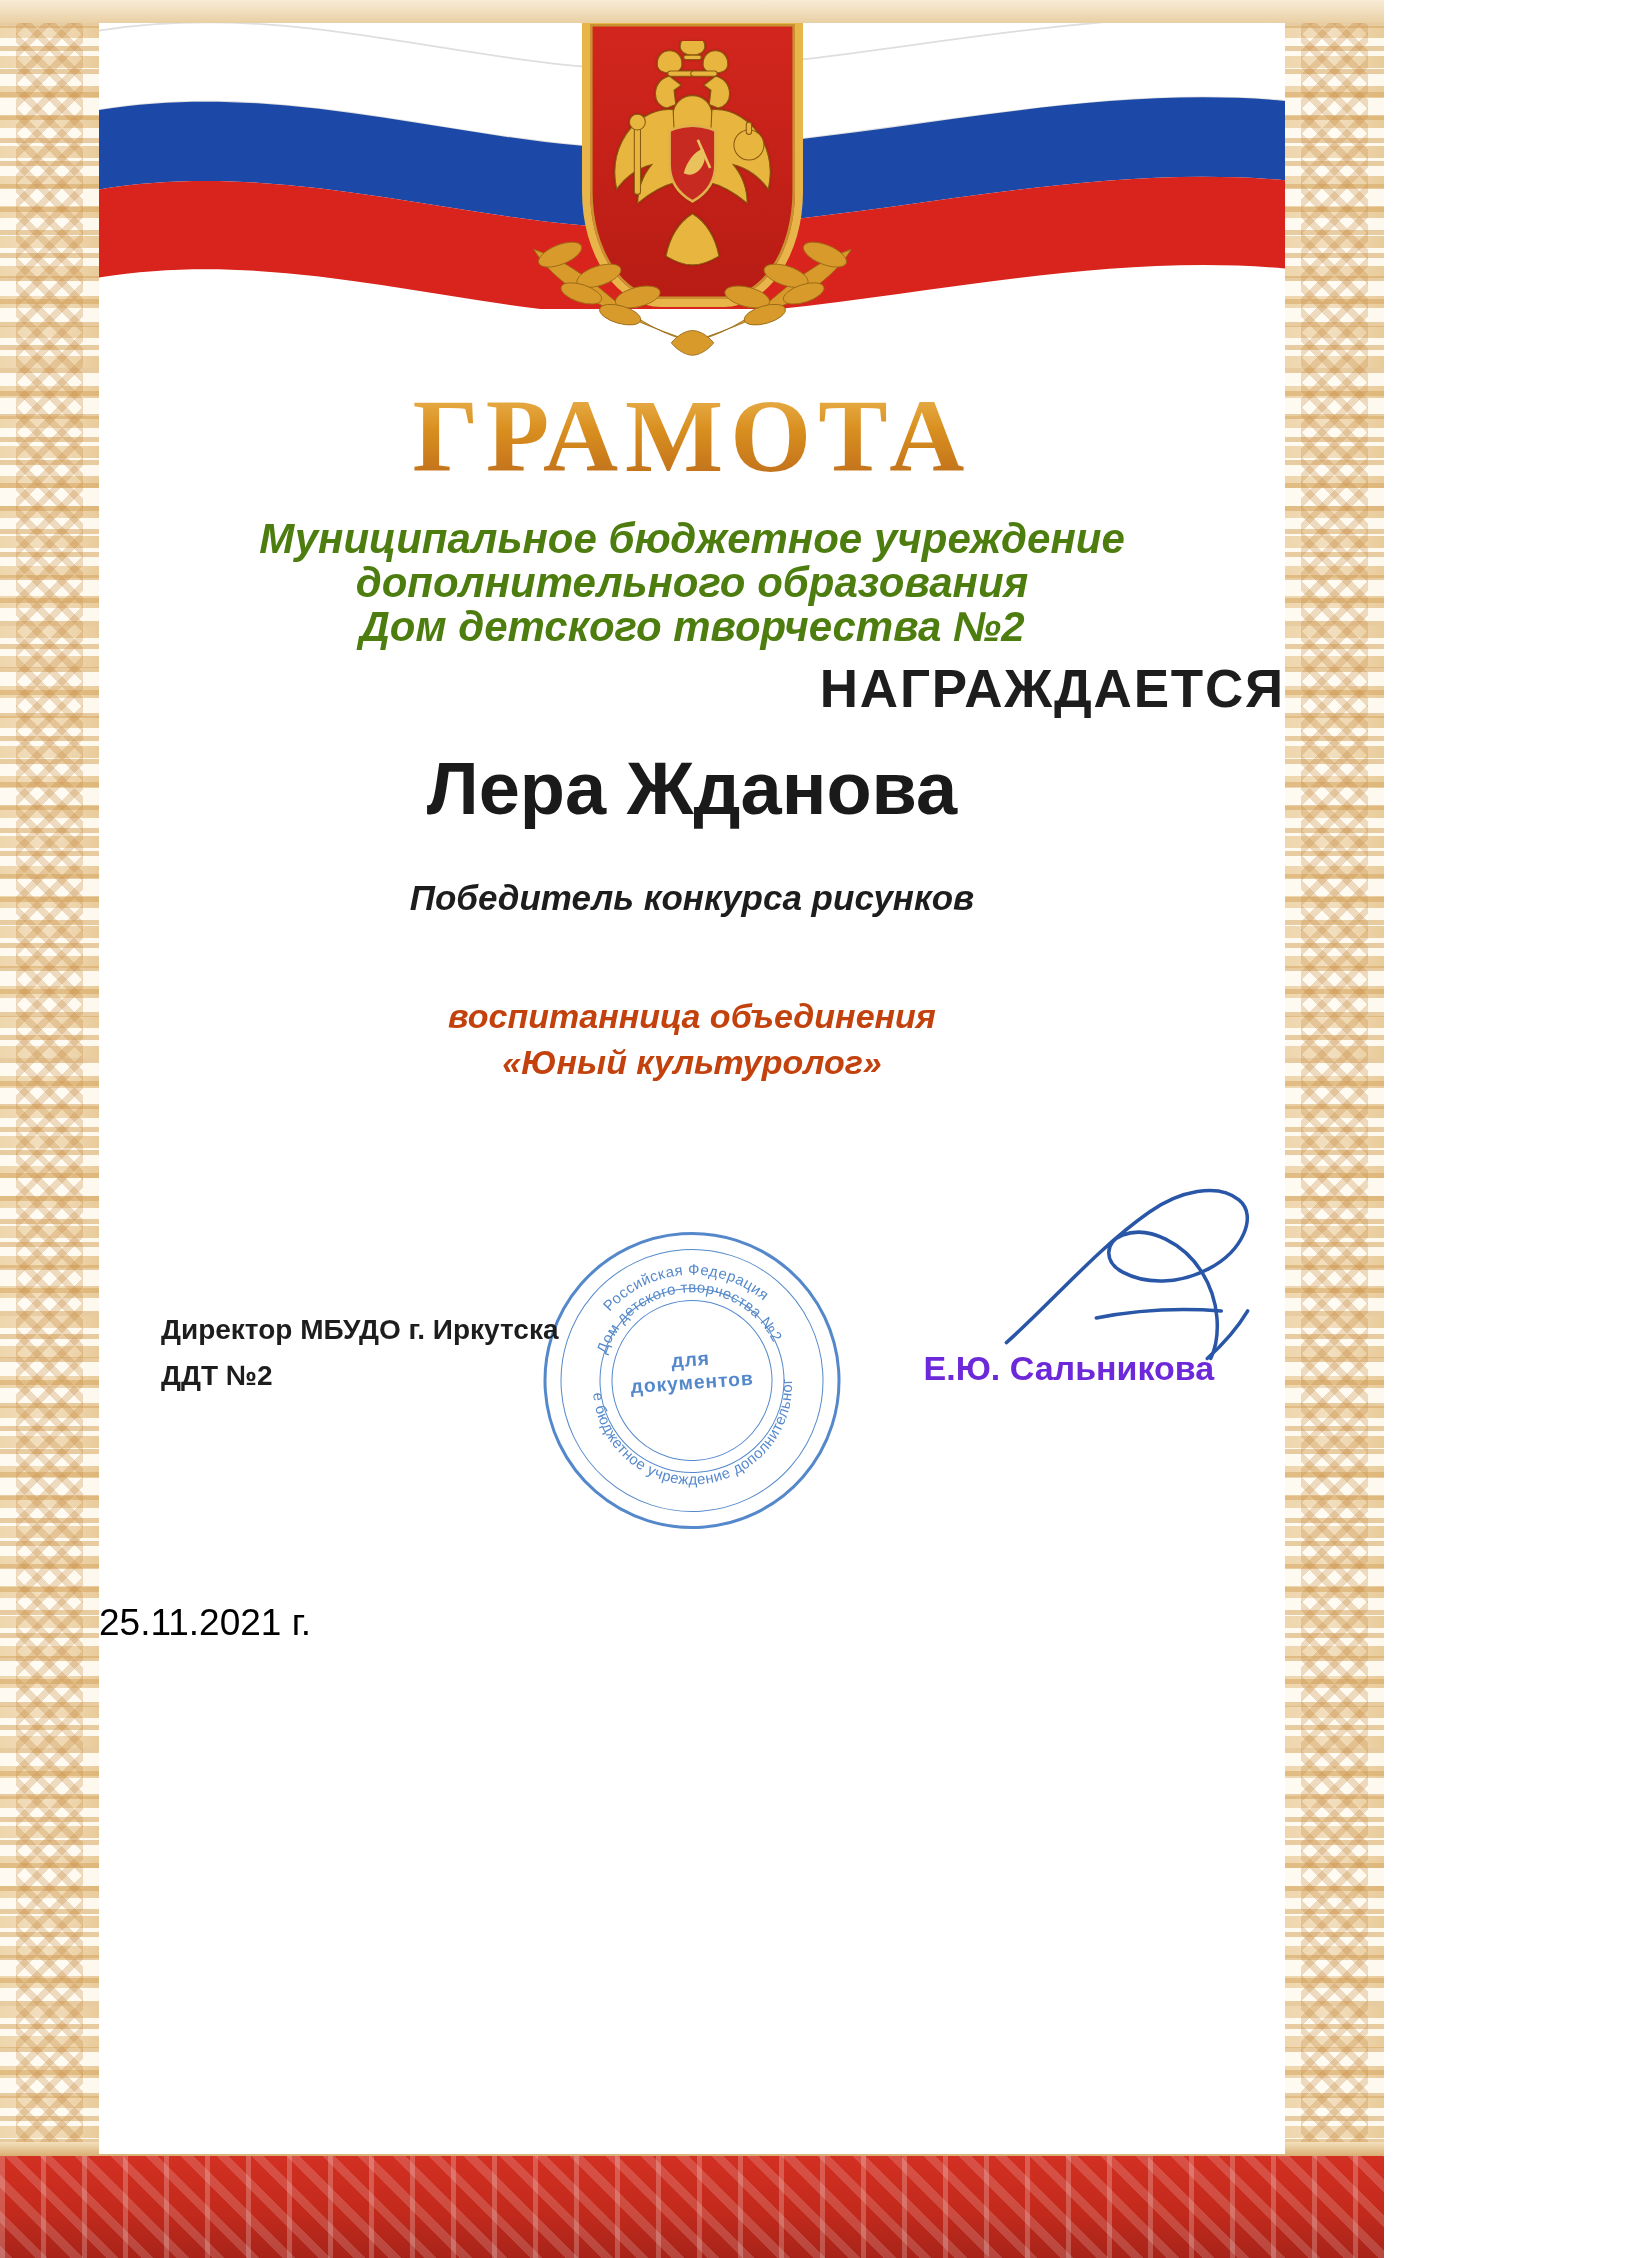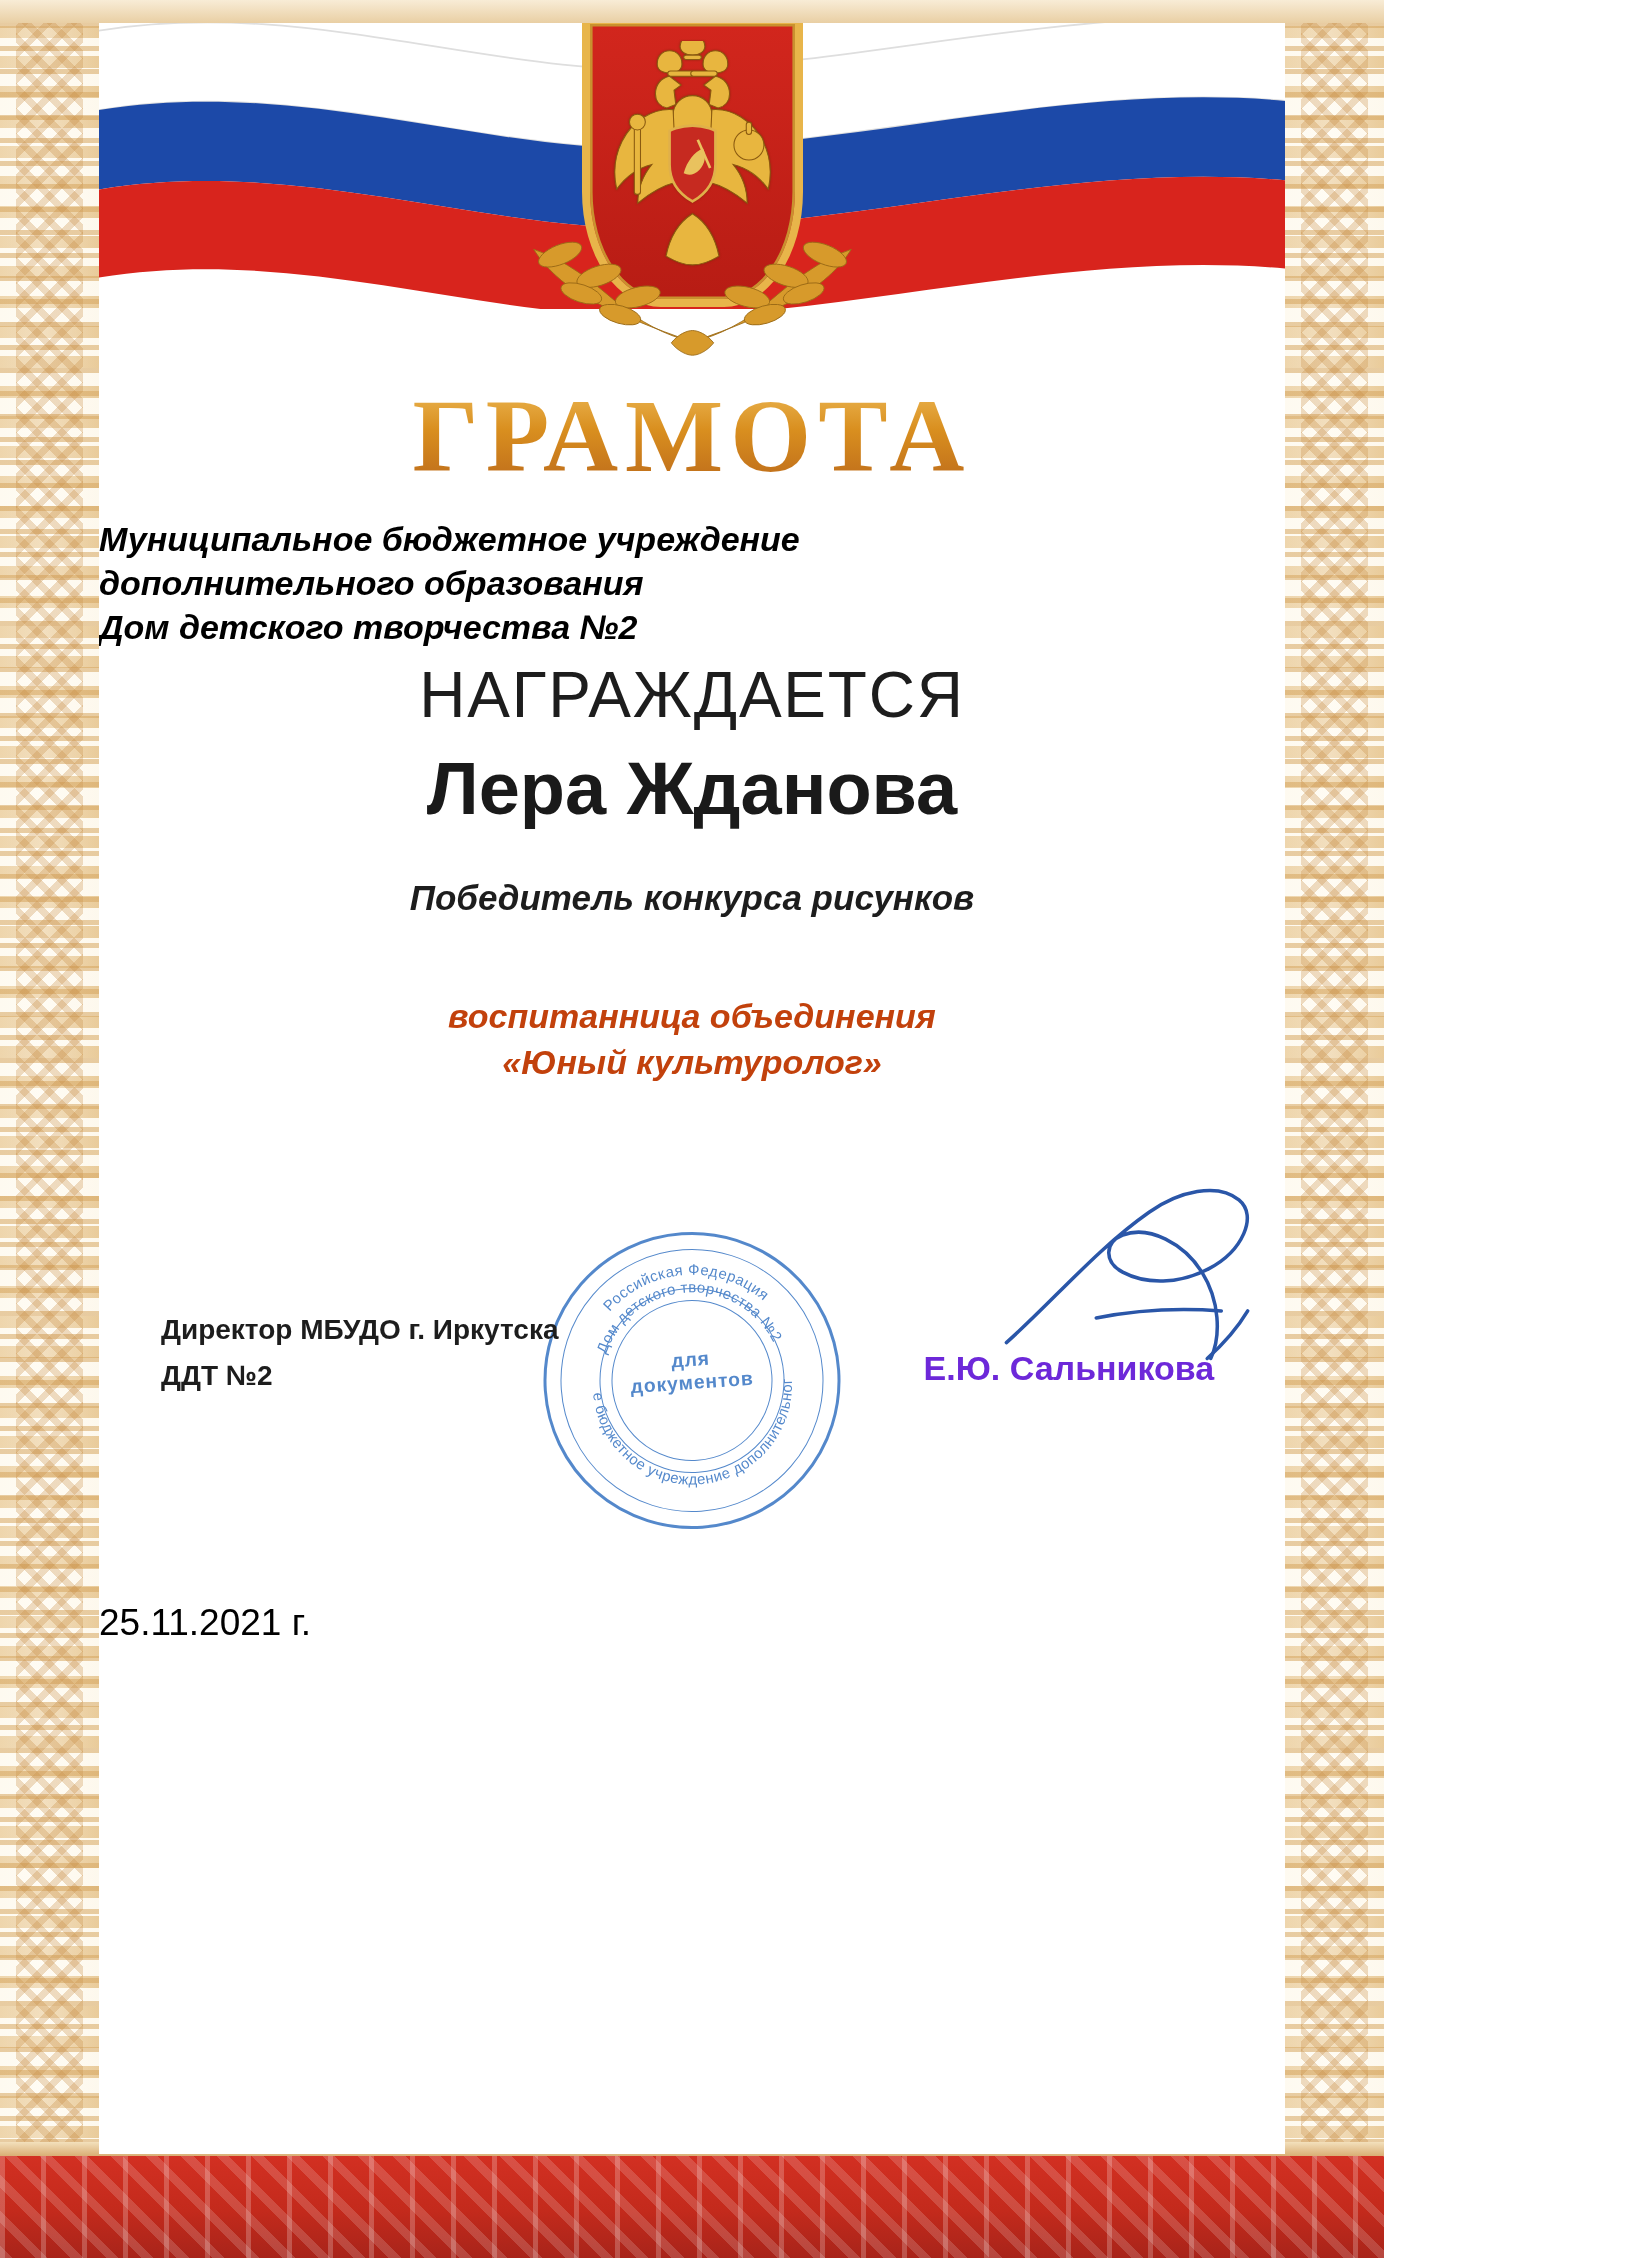--- a/index.html
+++ b/index.html
@@ -177,36 +177,37 @@
     -webkit-background-clip: text;
     background-clip: text;
     color: transparent;
     -webkit-text-fill-color: transparent;
   }
 
   .org {
     position: absolute;
     left: 0; right: 0;
     top: 494px;
-    text-align: left;
+    text-align: center;
     font-style: italic;
     font-weight: bold;
-    font-size: 34px;
+    font-size: 42px;
     line-height: 44px;
-    color: #000000;
+    color: #4d7c0f;
   }
 
   .awarded {
     position: absolute;
     left: 0; right: 0;
     top: 635px;
-    text-align: center;
-    font-size: 64px;
+    text-align: right;
+    font-size: 53px;
     letter-spacing: 1.8px;
     color: #1d1d1d;
+    font-weight: bold;
   }
 
   .recipient {
     position: absolute;
     left: 0; right: 0;
     top: 723px;
     text-align: center;
     font-size: 74px;
     font-weight: bold;
     color: #1a1a1a;

